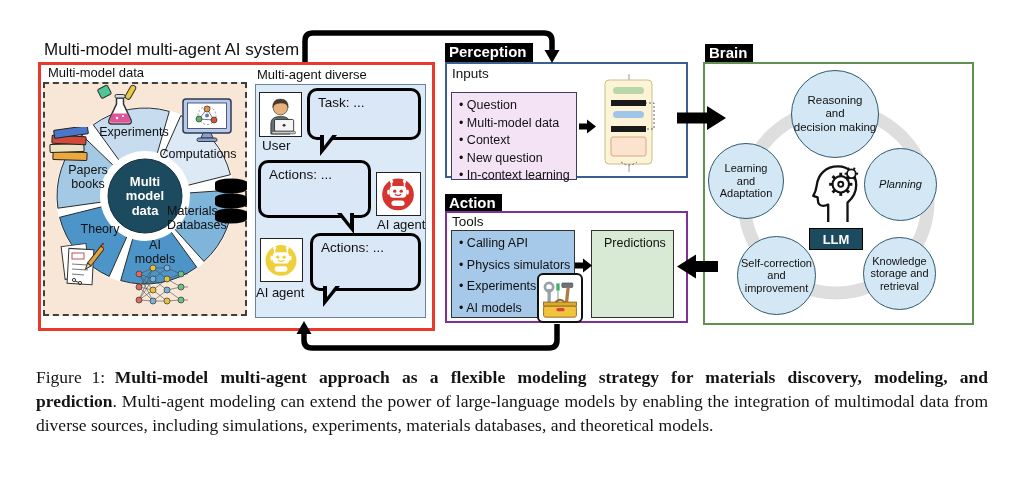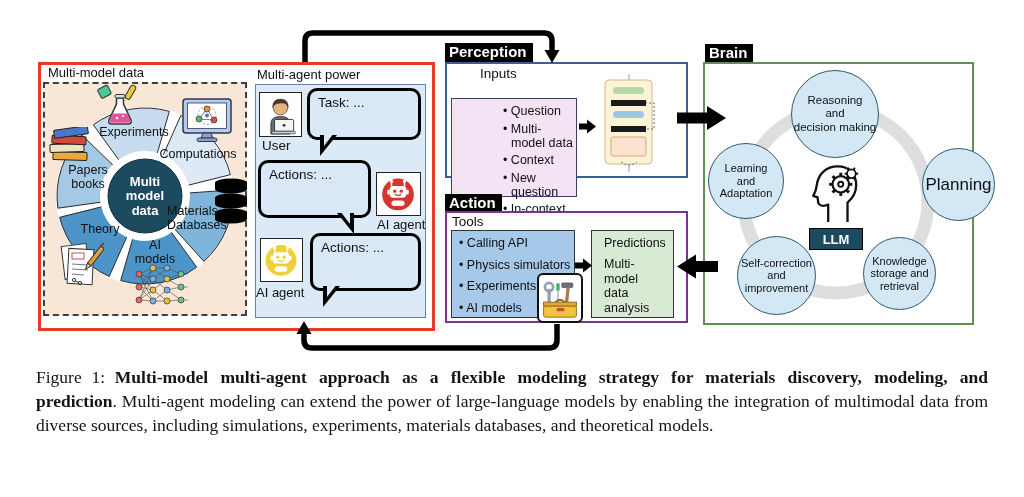--- a/index.html
+++ b/index.html
@@ -25,22 +25,22 @@
   
   .icon-box{background:#fff;border:1.5px solid #222;box-sizing:border-box;z-index:2;}
   .bubble{background:var(--bubble-blue);border:3.5px solid #000;border-radius:10px;
           box-sizing:border-box;font-size:13.5px;padding:4px 8px;z-index:2;}
   .tail,.tail-in{position:absolute;width:0;height:0;border-style:solid;border-color:transparent;}
   .tail-bl{left:10px;bottom:-19px;border-top:21px solid #000;border-right:17px solid transparent;border-left:0;border-bottom:0;}
   .tail-bl-in{left:14px;bottom:-9px;border-top:13px solid var(--bubble-blue);border-right:10px solid transparent;border-left:0;border-bottom:0;}
   .tail-br{right:14px;bottom:-19px;border-top:21px solid #000;border-left:17px solid transparent;border-right:0;border-bottom:0;}
   .tail-br-in{right:18px;bottom:-9px;border-top:13px solid var(--bubble-blue);border-left:10px solid transparent;border-right:0;border-bottom:0;}
   
-  .pink-box{left:451px;top:98px;width:126px;height:99px;background:var(--pink-box);
-            border:1.5px solid #3d3d66;box-sizing:border-box;padding-left:44px;}
+  .pink-box{left:451px;top:92px;width:126px;height:88px;background:var(--pink-box);
+            border:1.5px solid #3d3d66;box-sizing:border-box;}
   .tools-box{left:451px;top:230px;width:124px;height:88px;background:var(--tools-box);
              border:1px solid #333;box-sizing:border-box;}
   .out-box{left:591px;top:230px;width:83px;height:88px;background:var(--output-box);
            border:1px solid #333;box-sizing:border-box;padding:5px 12px;font-size:12.5px;line-height:1.15;}
   .out-box div{margin-bottom:7px;}
   ul.blist{list-style:none;margin:5px 2px 0 5px;padding:0;font-size:12.5px;}
   ul.blist li{padding-left:10px;text-indent:-8px;line-height:1.12;margin-bottom:3.5px;}
   ul.blist li::before{content:"•  ";}
   ul.tlist li{margin-bottom:7.5px;}
   
@@ -55,20 +55,21 @@
   .caption{left:36px;top:365px;width:952px;font-family:"Liberation Serif",serif;
            font-size:17.5px;line-height:24px;text-align:justify;color:#141414;}
   .caption b{word-spacing:0.14em;}
   .title{left:44px;top:40px;font-size:17px;}
 </style>
 </head>
 <body>
 
 <div class="canvas">
 
+  <div class="abs title">Multi-model multi-agent AI system</div>
 
   <div class="abs red-frame"></div>
 
   <div class="abs dash-box"></div>
   <div class="abs lbl" style="left:48px;top:66px;">Multi-model data</div>
 
   <svg class="abs" style="left:55px;top:106px;z-index:1;" width="180" height="180" viewBox="0 0 180 180">
     <circle cx="90" cy="90" r="89" fill="#fff"></circle>
     <path d="M90,90 L38.3,18.8 A88,88 0 0 1 114.3,5.4 Z" style="fill:var(--wedge-experiments)" stroke="#2b2b2b" stroke-width="1"></path>
     <path d="M90,90 L125.8,9.6 A88,88 0 0 1 175.4,68.7 Z" style="fill:var(--wedge-computations)" stroke="#2b2b2b" stroke-width="1"></path>
@@ -196,21 +197,21 @@
       <circle cx="35" cy="4" r="3" fill="#7ab3d9"></circle>
         <circle cx="35" cy="15" r="3" fill="#e8c23c"></circle>
         <circle cx="35" cy="26" r="3" fill="#7ab3d9"></circle>
         <circle cx="35" cy="37" r="3" fill="#e8c23c"></circle>
       <circle cx="49" cy="10" r="3" fill="#6cc08a"></circle>
         <circle cx="49" cy="23" r="3" fill="#6cc08a"></circle>
         <circle cx="49" cy="36" r="3" fill="#6cc08a"></circle>
     </g>
   </svg>
 
-  <div class="abs lbl" style="left:257px;top:68px;">Multi-agent power</div>
+  <div class="abs lbl" style="left:257px;top:68px;">Multi-agent diverse</div>
   <div class="abs agent-panel"></div>
 
   <div class="abs icon-box" style="left:259px;top:92px;width:43px;height:45px;">
     <svg width="40" height="42" viewBox="0 0 44 44">
       <path d="M12 44 L12 33 Q12 26 19 25 L26 25 Q33 26 33 33 L33 44 Z" fill="#62727b" stroke="#333"></path>
       <circle cx="22.5" cy="15" r="8" fill="#e8b27d" stroke="#333" stroke-width="0.7"></circle>
       <path d="M14 15 Q13.5 5.5 22.5 5.5 Q31.5 5.5 31 15 Q30 9.5 22.5 10 Q15 10.5 14 15 Z" fill="#4a382a" stroke="#333" stroke-width="0.5"></path>
       <rect x="16" y="28" width="21" height="13" rx="1.5" fill="#f5f5f5" stroke="#333"></rect>
       <circle cx="26.5" cy="34.5" r="1.6" fill="#333"></circle>
       <rect x="13" y="41" width="26" height="2.8" rx="1.2" fill="#ccc" stroke="#333" stroke-width="0.7"></rect>
@@ -267,21 +268,21 @@
   <div class="abs lbl" style="left:256px;top:286px;">AI agent</div>
 
   <div class="abs bubble" style="left:310px;top:233px;width:111px;height:58px;">
     <span>Actions: ...</span>
     <span class="tail tail-bl"></span>
     <span class="tail-in tail-bl-in"></span>
   </div>
 
   <div class="abs chip" style="left:445px;top:43px;">Perception</div>
   <div class="abs p-box"></div>
-  <div class="abs" style="left:452px;top:66px;font-size:13.5px;margin-left:28px;">Inputs</div>
+  <div class="abs" style="left:452px;top:66px;font-size:13.5px;">Inputs</div>
   <div class="abs pink-box">
     <ul class="blist">
       <li>Question</li>
       <li>Multi-model data</li>
       <li>Context</li>
       <li>New question</li>
       <li>In-context learning</li>
     </ul>
   </div>
   <svg class="abs" style="left:601px;top:74px;" width="60" height="98" viewBox="0 0 60 98">
@@ -316,35 +317,34 @@
       <rect x="25" y="8.5" width="12" height="5" rx="1" fill="#6b737d" stroke="#333" stroke-width="0.6"></rect>
       <rect x="29.2" y="13.5" width="3.6" height="17" fill="#b07a45" transform="rotate(6 31 22)"></rect>
       <rect x="5" y="29.5" width="36" height="4.5" fill="#e0a92e" stroke="#8a6b1f"></rect>
       <rect x="5" y="34" width="36" height="12" rx="2" fill="#f2c33c" stroke="#8a6b1f"></rect>
       <path d="M18 29.5 Q23 24.5 28 29.5" fill="none" stroke="#8a6b1f" stroke-width="2"></path>
       <rect x="19" y="36" width="9" height="3.5" rx="1.7" fill="#d5453a"></rect>
     </svg>
   </div>
   <div class="abs out-box">
     <div>Predictions</div>
-    <div>Multi-model data analysis</div>
   </div>
 
   <div class="abs chip" style="left:705px;top:44px;">Brain</div>
   <div class="abs b-box"></div>
   <svg class="abs" style="left:703px;top:62px;z-index:1;" width="271" height="263" viewBox="0 0 271 263">
     <circle cx="133" cy="139" r="92" fill="none" style="stroke:var(--ring-gray)" stroke-width="13"></circle>
   </svg>
   <div class="abs bcirc pre" style="left:791px;top:70px;width:88px;height:88px;font-size:11.5px;">Reasoning
 and
 decision making</div>
   <div class="abs bcirc pre" style="left:708px;top:143px;width:76px;height:76px;">Learning
 and
 Adaptation</div>
-  <div class="abs bcirc" style="left:922px;top:148px;width:73px;height:73px;font-size:17px;">Planning</div>
+  <div class="abs bcirc" style="left:864px;top:148px;width:73px;height:73px;font-size:11px;font-style:italic;">Planning</div>
   <div class="abs bcirc pre" style="left:737px;top:236px;width:79px;height:79px;">Self-correction
 and
 improvement</div>
   <div class="abs bcirc pre" style="left:863px;top:237px;width:73px;height:73px;">Knowledge
 storage and
 retrieval</div>
   <svg class="abs" style="left:806px;top:161px;z-index:3;" width="56" height="64" viewBox="0 0 58 64">
     <path d="M23 62 L23 44 C20 45.5 15.5 46 13.5 43.5 C11.7 41.3 12.5 38 12 36.5 L7.5 35 C9.5 31.5 10.5 29 11 24.5 C12.5 12 21 4.5 33 4.5 C45 4.5 52 13 52 24 C52 33 47 38.5 43 42 L43 62" fill="#fff" stroke="#111" stroke-width="2.4" stroke-linejoin="round"></path>
     <circle cx="47" cy="12" r="4.5" fill="#fff" stroke="#111" stroke-width="1.8"></circle>
     <g stroke="#111" stroke-width="2">

